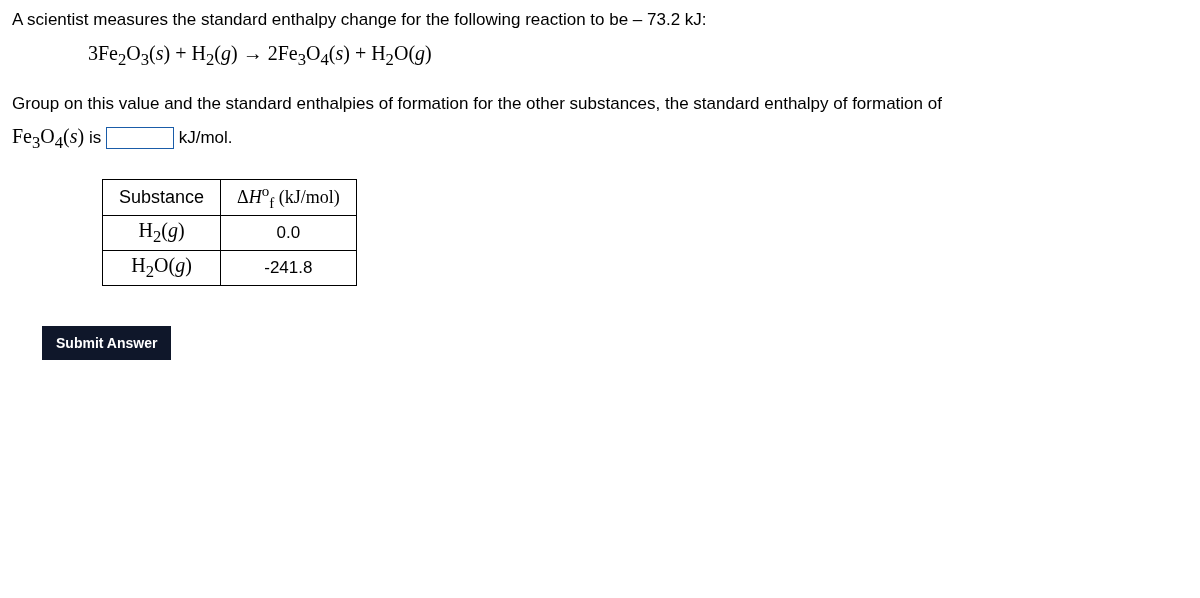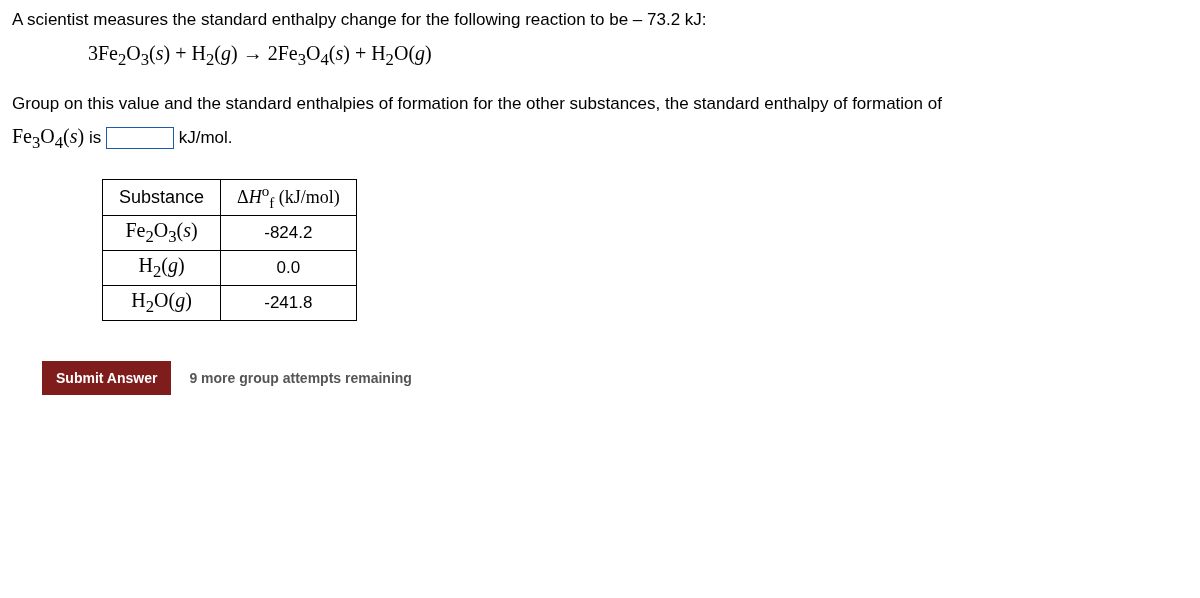--- a/index.html
+++ b/index.html
@@ -68,21 +68,21 @@
     }
     .btn {
       padding: 9px 14px;
       font-size: 14px;
       font-weight: bold;
       border: none;
       cursor: pointer;
       font-family: Arial, sans-serif;
     }
     .btn-submit {
-      background: #7f1d1d;
+      background: #0f172a;
       color: #fff;
     }
     .btn-retry {
       background: #e0e0e0;
       color: #666;
     }
     .attempts {
       color: #555;
       font-weight: bold;
       font-size: 14px;
@@ -103,30 +103,25 @@
   <span> kJ/mol.</span>
 </div>
 
 <table class="data-table">
   <tbody>
       <tr>
     <td>Substance</td>
     <td class="th-sub">Δ<i>H</i><sup>o</sup><sub>f</sub> (kJ/mol)</td>
   </tr>
   <tr>
-    <td class="chem-cell">Fe<sub>2</sub>O<sub>3</sub>(<i>s</i>)</td>
-    <td class="val-cell">-824.2</td>
-  </tr>
-  <tr>
     <td class="chem-cell">H<sub>2</sub>(<i>g</i>)</td>
     <td class="val-cell">0.0</td>
   </tr>
   <tr>
     <td class="chem-cell">H<sub>2</sub>O(<i>g</i>)</td>
     <td class="val-cell">-241.8</td>
   </tr>
 </tbody>
   </table>
 
 <div class="button-row">
   <button class="btn btn-submit">Submit Answer</button>
-  <span class="attempts">9 more group attempts remaining</span>
 </div>
 
 </body></html>

